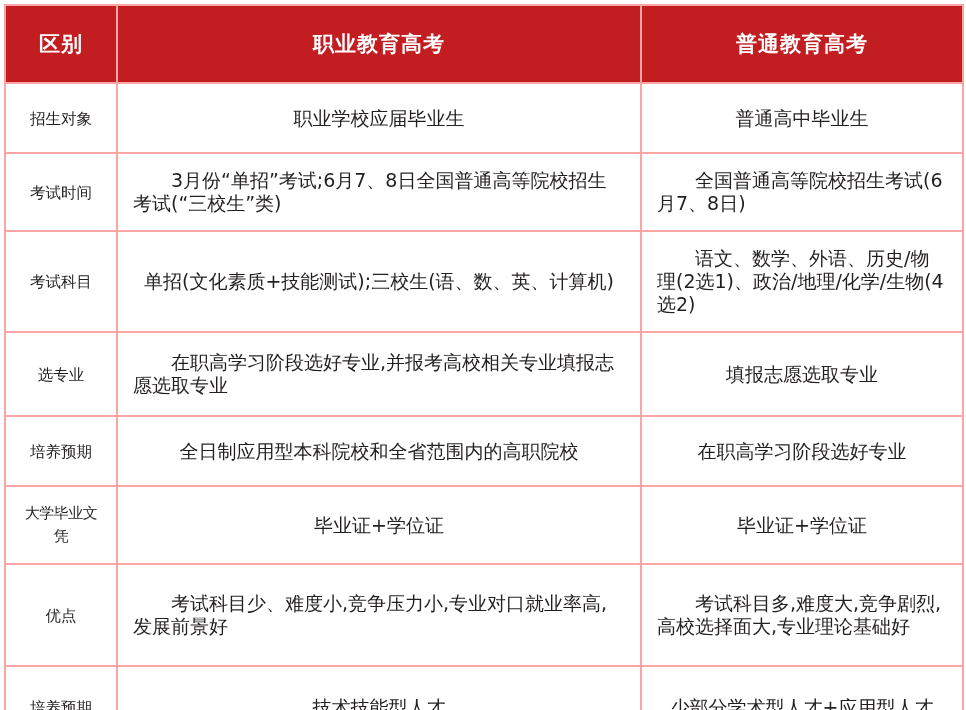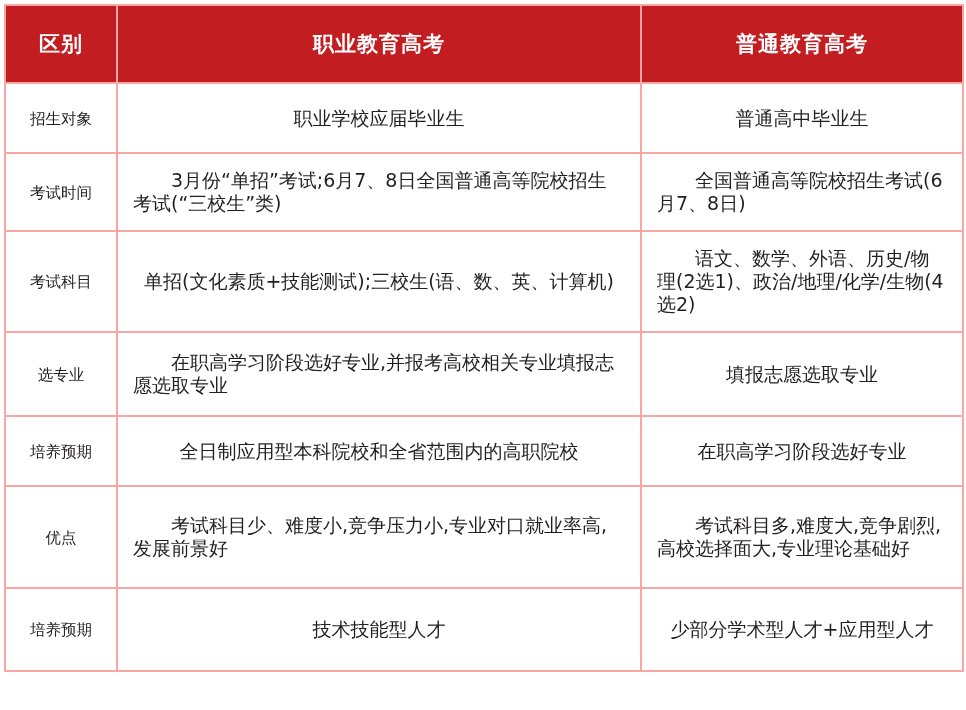--- a/index.html
+++ b/index.html
@@ -51,20 +51,25 @@
   <tr style="height:84px">
     <td class="lbl">选专业</td>
     <td class="p"><span class="ind"></span><span>在职高学习阶段选好专业,并报考高校相关专业填报志愿选取专业</span></td>
     <td class="c">填报志愿选取专业</td>
   </tr>
   <tr style="height:70px">
     <td class="lbl">培养预期</td>
     <td class="c">全日制应用型本科院校和全省范围内的高职院校</td>
     <td class="c">在职高学习阶段选好专业</td>
   </tr>
+  <tr style="height:74px">
+    <td class="lbl tight">大学毕业文凭</td>
+    <td class="c">毕业证+学位证</td>
+    <td class="c">毕业证+学位证</td>
+  </tr>
   <tr style="height:102px">
     <td class="lbl">优点</td>
     <td class="p"><span class="ind"></span><span>考试科目少、难度小,竞争压力小,专业对口就业率高,发展前景好</span></td>
     <td class="p"><span class="ind"></span><span>考试科目多,难度大,竞争剧烈,高校选择面大,专业理论基础好</span></td>
   </tr>
   <tr style="height:83px">
     <td class="lbl">培养预期</td>
     <td class="c">技术技能型人才</td>
     <td class="c">少部分学术型人才+应用型人才</td>
   </tr>

